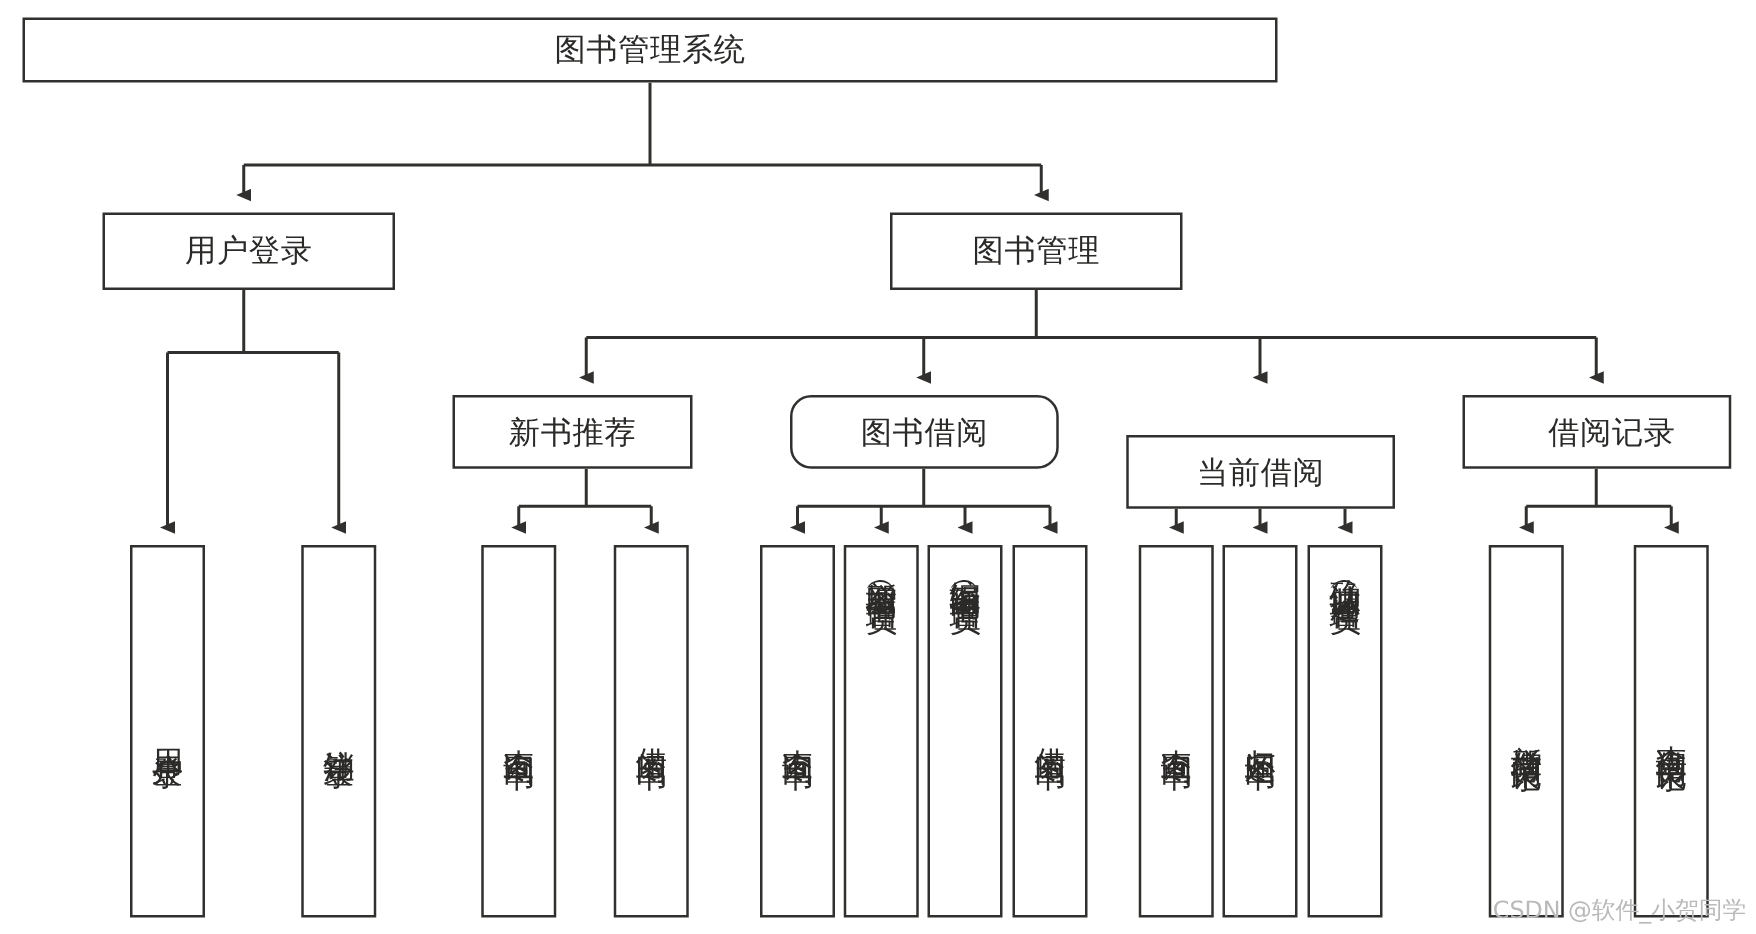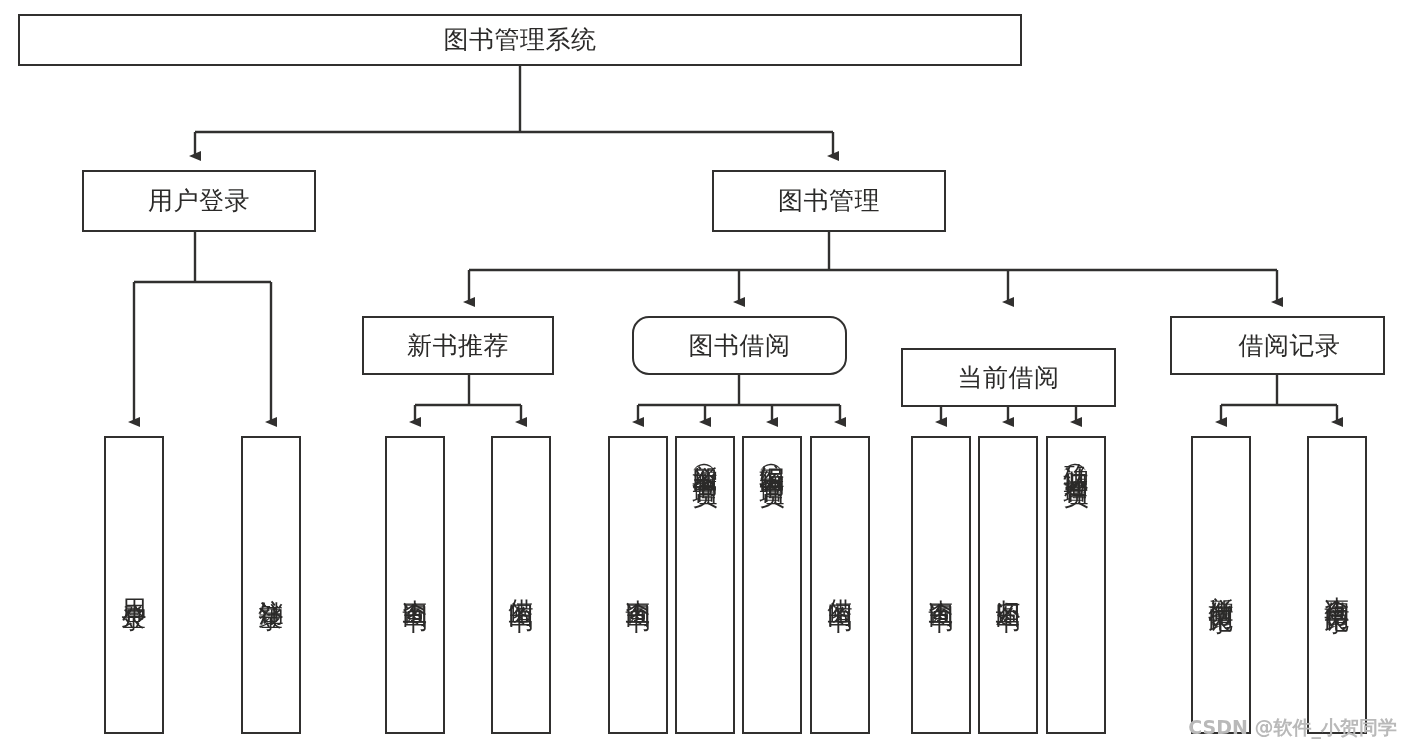--- a/index.html
+++ b/index.html
@@ -66,21 +66,20 @@
     padding-top: 0;
   }
   #watermark {
     position: absolute;
     right: 8px;
     bottom: 6px;
     font-size: 19px;
     color: #b9b9b9;
     white-space: nowrap;
     user-select: none;
-    font-weight: bold;
   }
 </style>
 </head>
 <body>
 
 <div id="diagram-root">
 
   <svg id="diagram-svg" viewBox="0 0 1405 747">
     <defs>
       <marker id="arrow" markerWidth="12" markerHeight="12" refX="5" refY="6" orient="auto" markerUnits="userSpaceOnUse">

